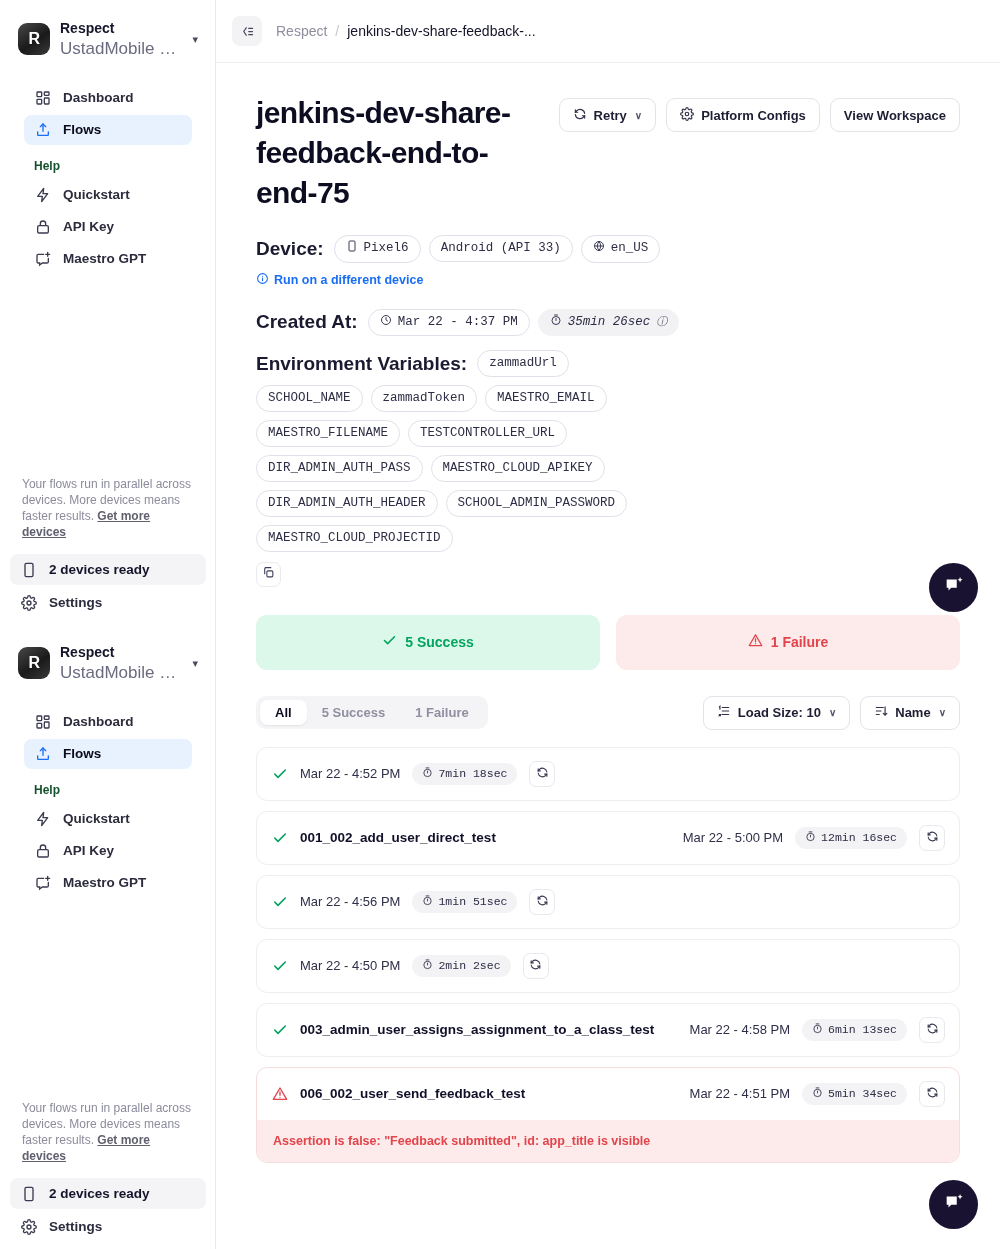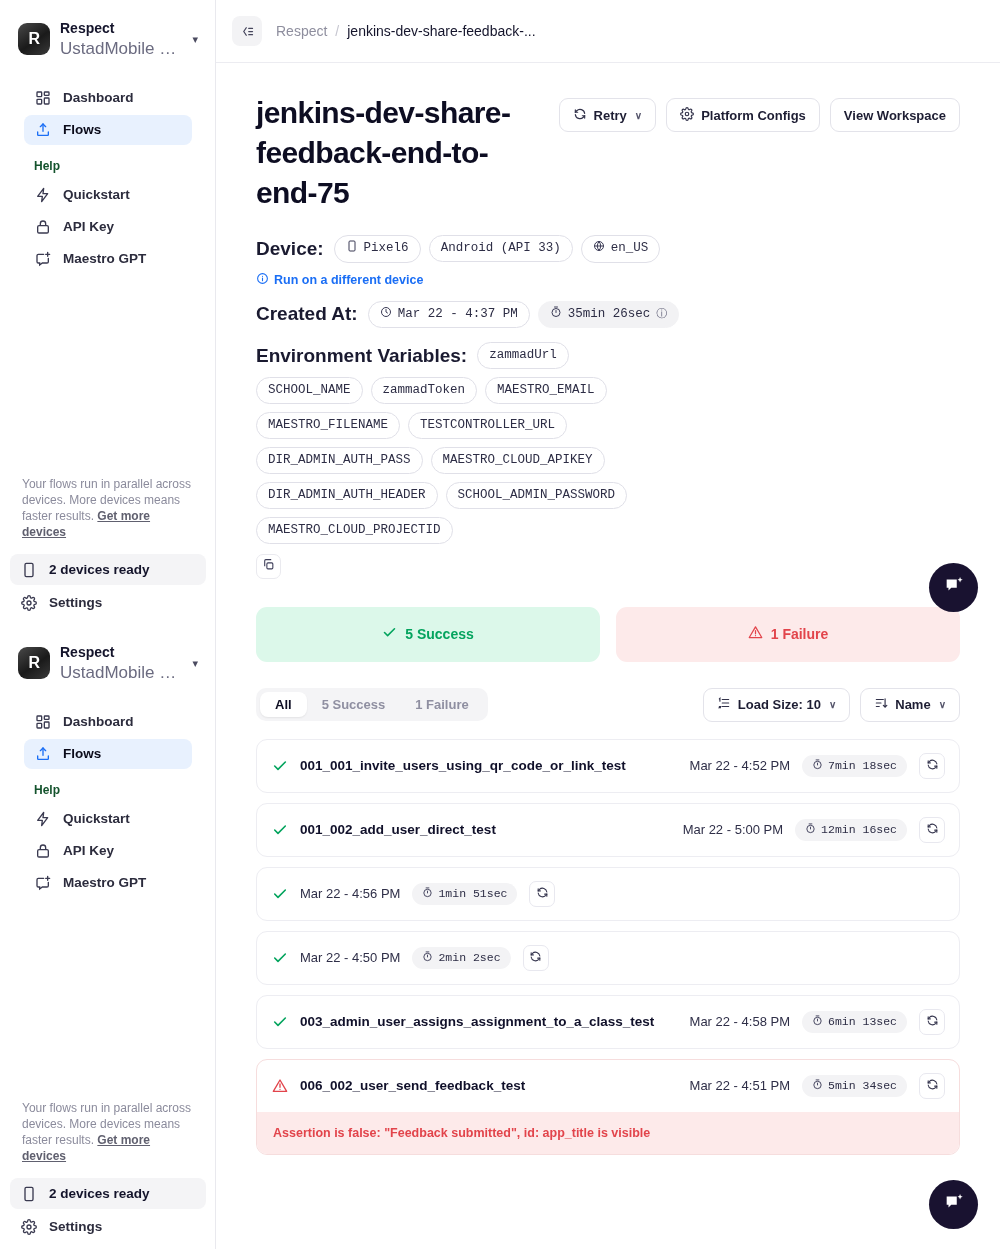--- a/index.html
+++ b/index.html
@@ -115,21 +115,21 @@
   .meta { margin-top: 22px; }
   .meta-line { display: flex; align-items: center; flex-wrap: wrap; gap: 8px; }
   .meta-label { font-size: 19px; font-weight: 700; color: #1a1a30; margin-right: 2px; }
   .pill {
     border: 1px solid #e0e0e8; border-radius: 16px; padding: 4px 11px;
     font-family: "Liberation Mono", monospace; font-size: 12.5px; color: #2d2d45;
     display: inline-flex; align-items: center; gap: 6px; background: #fff;
     line-height: 1.35; cursor: default;
   }
   .pill svg { width: 12px; height: 12px; color: #3a3a55; }
-  .pill.grey { background: #f2f2f4; border-color: #f2f2f4; }
+  .pill.grey { background: #f2f2f4; border-color: #f2f2f4; font-style: italic; }
   .pill.grey .info { color: #63637a; font-size: 11px; }
 
   .runlink {
     margin-top: 9px; display: inline-flex; align-items: center; gap: 5px;
     color: #1a6ef5; font-size: 12.5px; font-weight: 700; cursor: pointer;
   }
   .runlink svg { width: 13px; height: 13px; }
 
   .envblock { margin-top: 14px; }
   .env-rows { display: flex; flex-wrap: wrap; gap: 8px; align-items: center; max-width: 420px; }
@@ -465,21 +465,21 @@
         </div>
 
         <div class="runlink">
           <span><svg viewBox="0 0 24 24" fill="none" stroke="currentColor" stroke-width="2">
                 <circle cx="12" cy="12" r="9"></circle>
                 <path d="M12 11v5M12 8h.01" stroke-linecap="round"></path>
               </svg></span>
           <span>Run on a different device</span>
         </div>
 
-        <div class="meta-line" style="margin-top:12px">
+        <div class="meta-line" style="margin-top:20px">
           <span class="meta-label">Created At:</span>
           <span class="pill">
             <span><svg viewBox="0 0 24 24" fill="none" stroke="currentColor" stroke-width="2">
                   <circle cx="12" cy="12" r="9"></circle>
                   <path d="M12 7v5l3 2" stroke-linecap="round"></path>
                 </svg></span>
             <span>Mar 22 - 4:37 PM</span>
           </span>
           <span class="pill grey">
             <span><svg viewBox="0 0 24 24" fill="none" stroke="currentColor" stroke-width="2">
@@ -560,21 +560,20 @@
 
       <div class="runs">
 
         <div class="run">
           <div class="run-row">
             <span class="run-status ok">
                 <svg viewBox="0 0 24 24" fill="none" stroke="currentColor" stroke-width="2.4" stroke-linecap="round" stroke-linejoin="round">
                   <path d="M4 12l5 5L20 6"></path>
                 </svg>
               </span>
-            <span class="run-name">001_001_invite_users_using_qr_code_or_link_test</span>
             <span class="run-time">Mar 22 - 4:52 PM</span>
             <span class="run-dur">
               <span><svg viewBox="0 0 24 24" fill="none" stroke="currentColor" stroke-width="2">
                     <circle cx="12" cy="13" r="8"></circle>
                     <path d="M12 9v4M9 2h6" stroke-linecap="round"></path>
                   </svg></span>
               <span>7min 18sec</span>
             </span>
             <span class="run-retry">
               <span><svg viewBox="0 0 24 24" fill="none" stroke="currentColor" stroke-width="2" stroke-linecap="round">

